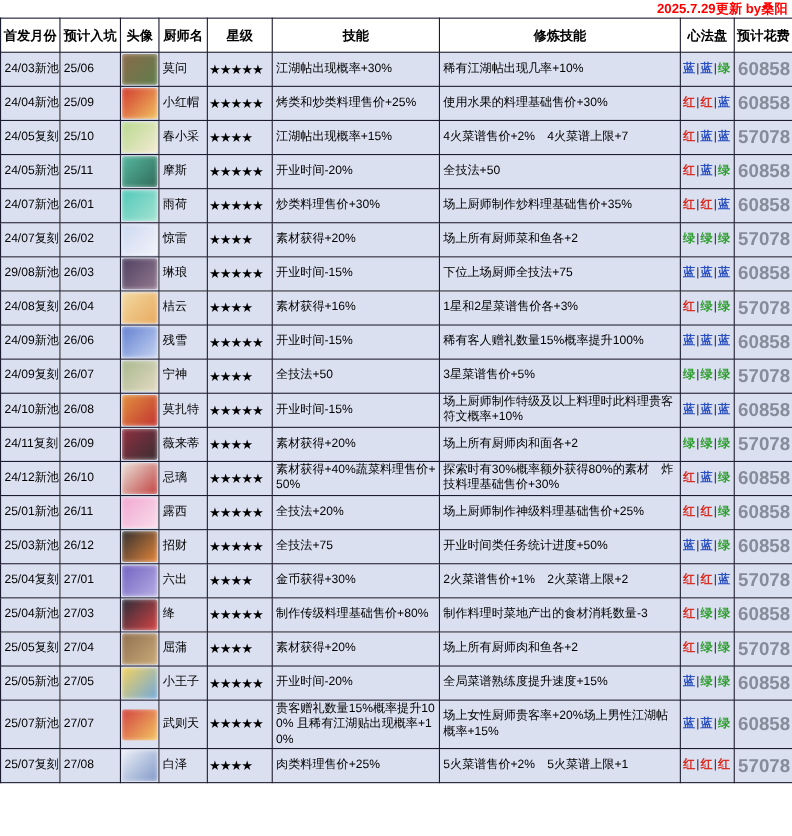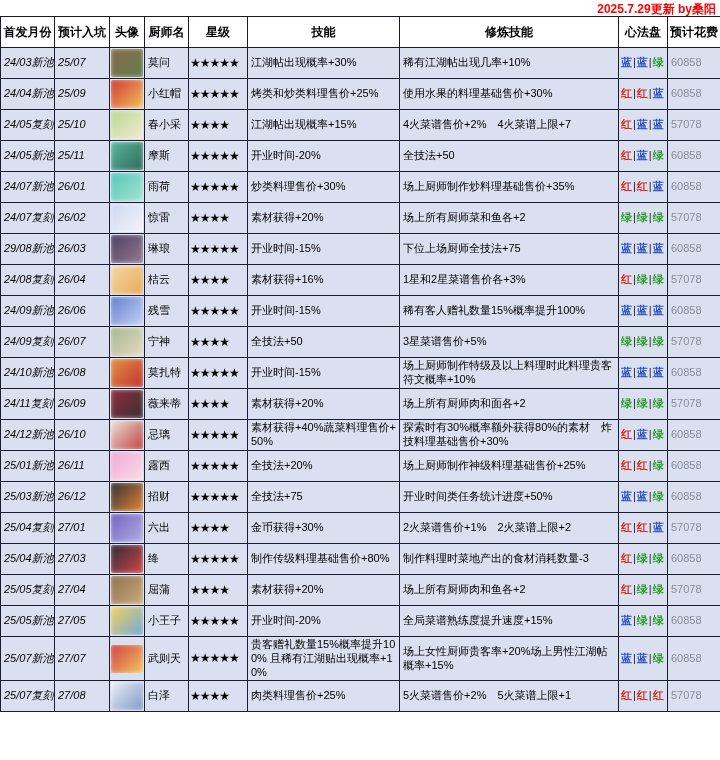--- a/index.html
+++ b/index.html
@@ -18,29 +18,29 @@
   th,td{border:1px solid #1b1b30;overflow:hidden;}
   thead th{
     background:#ffffff;font-size:12px;font-weight:bold;color:#000;
     height:30px;text-align:center;padding:0;
   }
   tbody tr{height:31px;}
   tbody td{
     background:#dbe0f1;font-size:11px;color:#000;
     padding:1px 3px;vertical-align:middle;line-height:1.25;
   }
-  .cell-month,.cell-entry{white-space:nowrap;font-style:italic;}
+  .cell-month,.cell-entry{white-space:nowrap;}
   .avatar-td{padding:1px;}
   .avatar{width:100%;height:28px;border-radius:2px;box-shadow:inset 0 0 4px rgba(255,255,255,.55);}
   .cell-name{white-space:nowrap;}
   .stars-td{font-size:12px;letter-spacing:-1px;padding:0 1px;white-space:nowrap;color:#000;}
   .cell-skill,.cell-training{word-break:break-all;margin-left:37px;}
   .disk-td{padding:1px 2px;font-weight:bold;white-space:nowrap;font-size:11px;}
   .disk-sep{color:#1b1b30;font-weight:normal;padding:0 1px;}
-  .cost-td{color:#868c99;font-size:11px;white-space:nowrap;}
+  .cost-td{color:#868c99;font-size:17px;white-space:nowrap;font-weight:bold;}
 </style>
 </head>
 <body>
 
 <div class="topbar">
   <span class="update-note">2025.7.29更新 by桑阳</span>
 </div>
 
 <table>
   <colgroup>
@@ -63,21 +63,21 @@
         <th>星级</th>
         <th>技能</th>
         <th>修炼技能</th>
         <th>心法盘</th>
         <th>预计花费</th>
       </tr>
   </thead>
   <tbody id="table-body">
       <tr>
         <td class="cell-month">24/03新池</td>
-        <td class="cell-entry">25/07</td>
+        <td class="cell-entry">25/06</td>
         <td class="avatar-td">
           <div class="avatar" style="background: linear-gradient(135deg, rgb(138, 106, 74), rgb(95, 125, 75));"></div>
         </td>
         <td class="cell-name">莫问</td>
         <td class="stars-td">★★★★★</td>
         <td class="cell-skill">江湖帖出现概率+30%</td>
         <td class="cell-training">稀有江湖帖出现几率+10%</td>
         <td class="disk-td"><span style="color: rgb(43, 80, 192);">蓝</span><span class="disk-sep">|</span><span style="color: rgb(43, 80, 192);">蓝</span><span class="disk-sep">|</span><span style="color: rgb(47, 158, 48);">绿</span></td>
         <td class="cost-td">60858</td>
       </tr>

